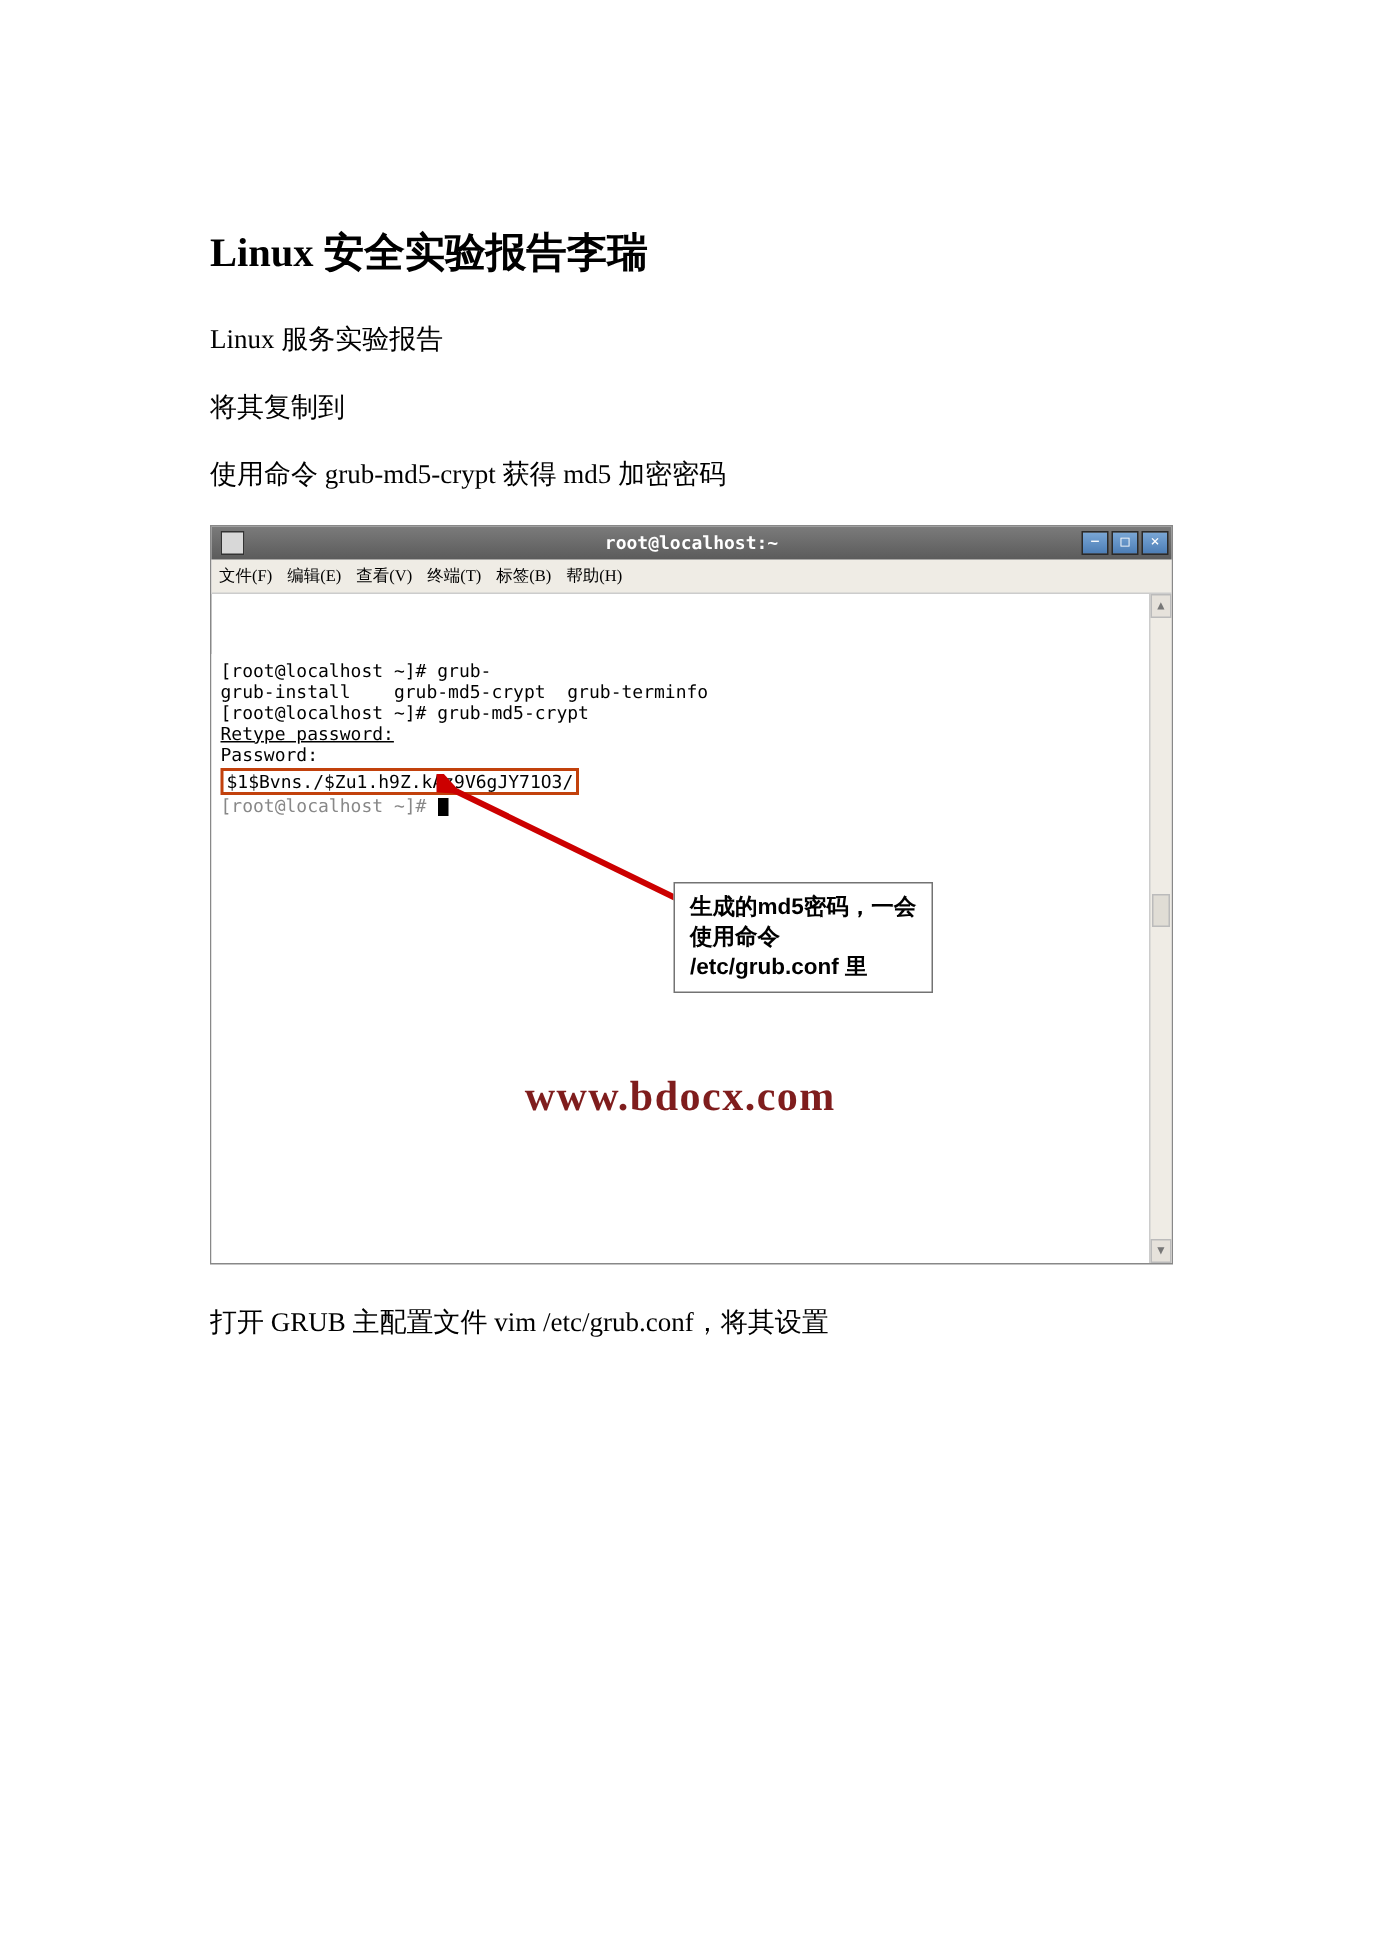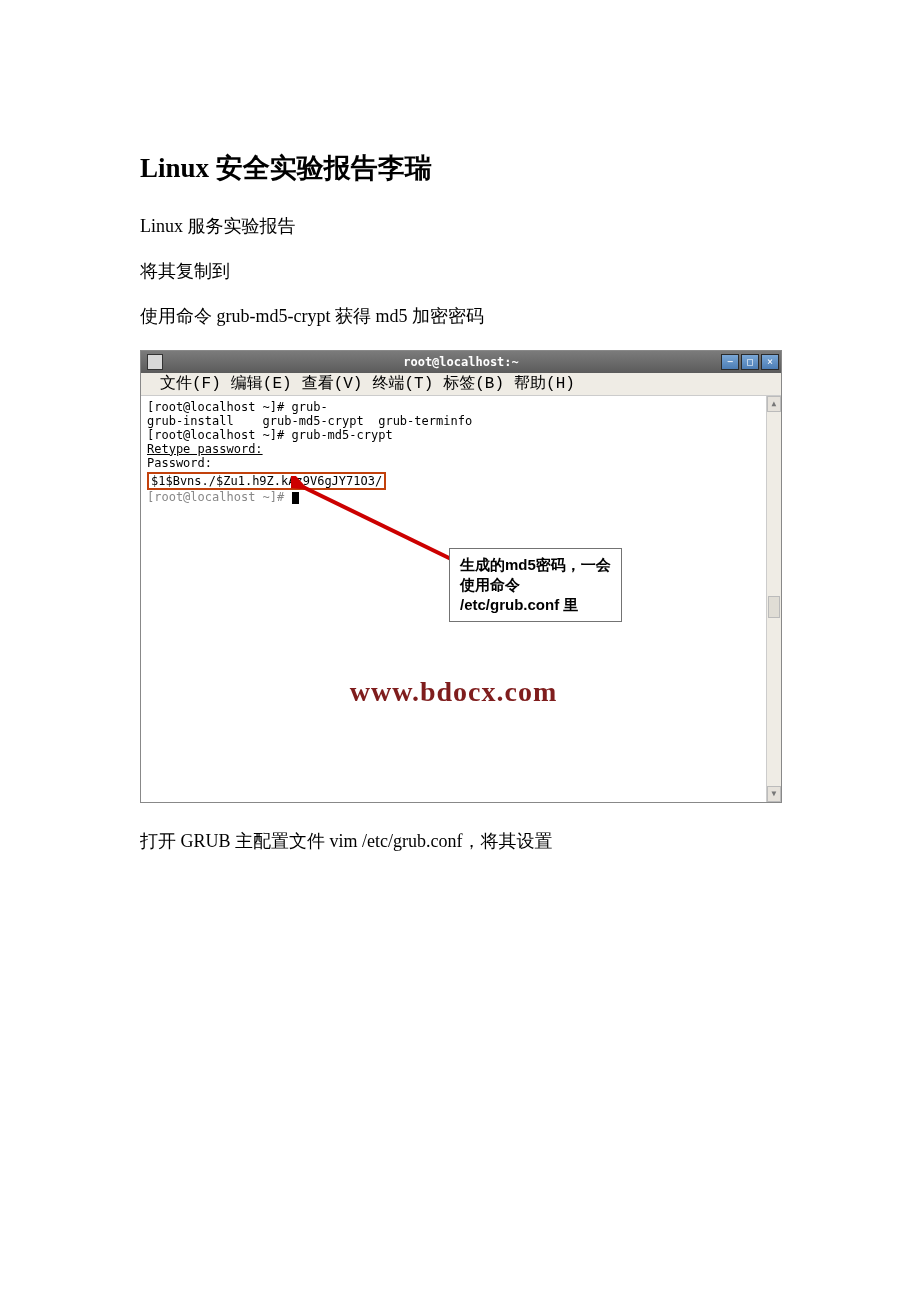--- a/index.html
+++ b/index.html
@@ -72,40 +72,41 @@
     font-size: 10px;
     color: #fff;
     cursor: pointer;
   }
   .term-menubar {
     height: 22px;
     background: #efece5;
     border-bottom: 1px solid #ccc;
     display: flex;
     align-items: center;
-    padding: 0 19px;
-    font-family: Liberation Mono, monospace;
-    font-size: 16px;
+    padding: 0 5px;
+    font-family: Liberation Serif, serif;
+    font-size: 11px;
     color: #000;
     gap: 10px;
   }
   .term-menubar .menu-item { cursor: default; }
   .term-body-wrap {
     display: flex;
     position: relative;
   }
   .term-body {
     flex: 1 1 auto;
     background: #fff;
     color: #000;
     font-size: 12px;
     padding: 4px 10px 6px 6px;
     height: 396px;
     position: relative;
     overflow: hidden;
+    margin-top: 40px;
   }
   .term-line { white-space: pre; }
   .term-line.underline { text-decoration: underline; }
   .md5-box {
     display: inline-block;
     border: 2px solid #c2410c;
     padding: 0 2px;
     margin-top: 2px;
   }
   .prompt-after {

